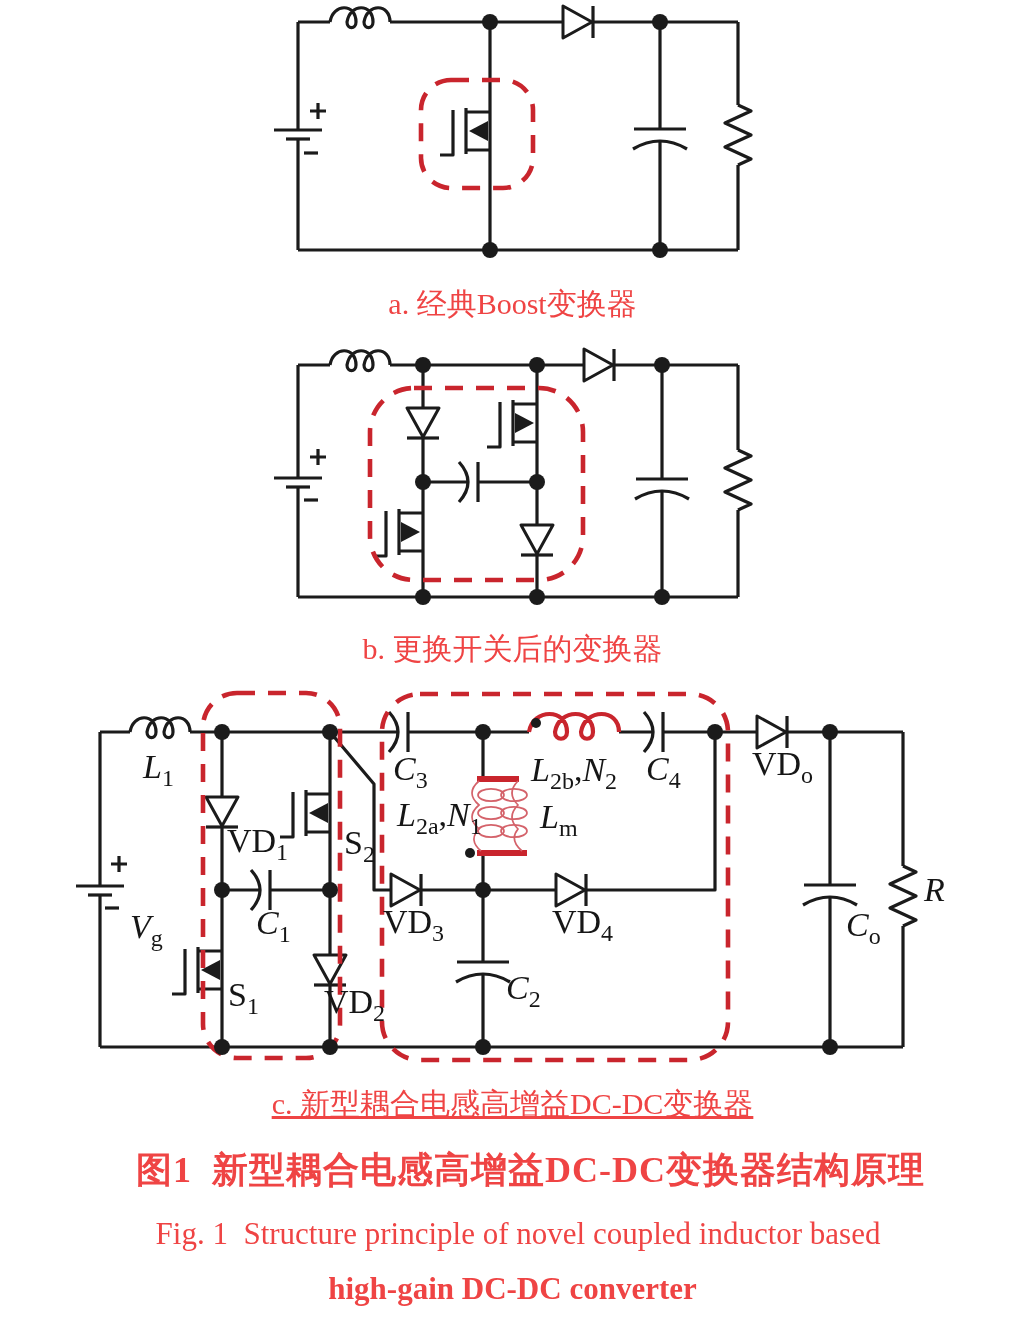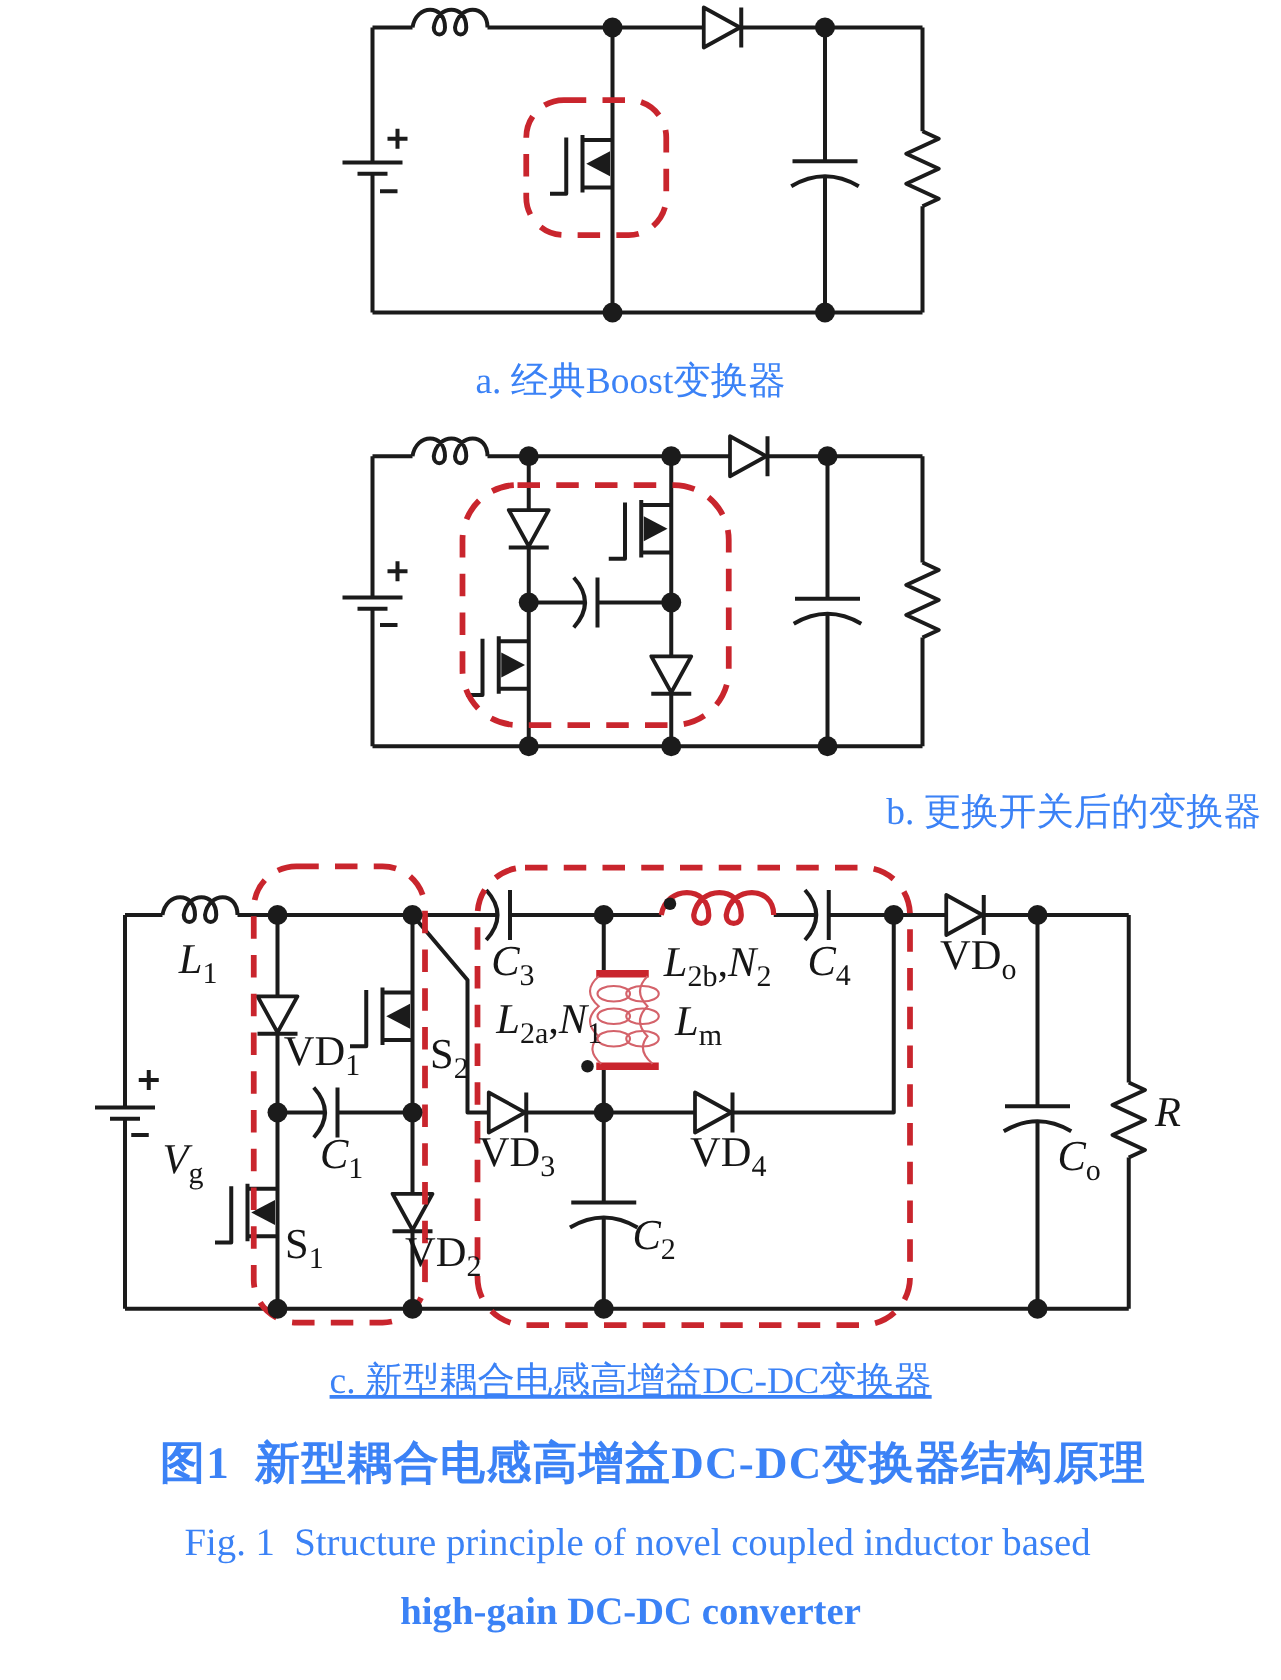--- a/index.html
+++ b/index.html
@@ -1,19 +1,19 @@
 <!DOCTYPE html>
 <html><head>
 <meta charset="utf-8">
 <style>
   html,body{margin:0;padding:0;background:#ffffff;}
   .page{position:relative;width:1025px;height:1344px;background:#fff;overflow:hidden;
         font-family:"Liberation Serif","DejaVu Serif",serif;color:#161616;}
   .page svg{position:absolute;left:0;top:0;}
-  .cap{position:absolute;left:0;right:16px;text-align:center;white-space:pre;color:#3b82f6;}
+  .cap{position:absolute;left:0;right:0;text-align:center;white-space:pre;color:#ef4444;}
   .cap-sub{font-size:30px;}
   .cap-zh{font-size:36px;font-weight:600;letter-spacing:1px;}
   .cap-en{font-size:31px;}
   
   .w{stroke:#1b1b1b;stroke-width:3.2;fill:none;stroke-linejoin:round;}
   .comp{stroke:#1b1b1b;stroke-width:3;fill:#ffffff;stroke-linejoin:round;}
   .fillb{fill:#1b1b1b;stroke:none;}
   .dot{fill:#1b1b1b;stroke:none;}
   .red-dash{stroke:#c9252d;stroke-width:4.6;fill:none;stroke-dasharray:18 13;}
   .red-coil{stroke:#c9252d;stroke-width:4.2;fill:none;}
@@ -192,18 +192,18 @@
     <text class="lbl" x="646" y="780"><tspan class="it">C</tspan><tspan class="sb" dy="8">4</tspan></text>
     <text class="lbl" x="552" y="933"><tspan>VD</tspan><tspan class="sb" dy="8">4</tspan></text>
     <text class="lbl" x="506" y="999"><tspan class="it">C</tspan><tspan class="sb" dy="8">2</tspan></text>
     <text class="lbl" x="752" y="775"><tspan>VD</tspan><tspan class="sb" dy="8">o</tspan></text>
     <text class="lbl" x="846" y="936"><tspan class="it">C</tspan><tspan class="sb" dy="8">o</tspan></text>
     <text class="lbl" x="924" y="901"><tspan class="it">R</tspan></text>
   </g>
 </svg>
 
   <div class="cap cap-sub" style="top:284px;">a. 经典Boost变换器</div>
-  <div class="cap cap-sub" style="top:629px;text-align:right;">b. 更换开关后的变换器</div>
+  <div class="cap cap-sub" style="top:629px;">b. 更换开关后的变换器</div>
   <div class="cap cap-sub" style="top:1084px;text-decoration:underline;">c. 新型耦合电感高增益DC-DC变换器</div>
   <div class="cap cap-zh" style="top:1146px;margin-left:36px;">图1  新型耦合电感高增益DC-DC变换器结构原理</div>
   <div class="cap cap-en" style="top:1216px;padding-left:11px;">Fig. 1  Structure principle of novel coupled inductor based</div>
   <div class="cap cap-en" style="top:1271px;font-weight:bold;">high-gain DC-DC converter</div>
 </div>
 
 </body></html>

